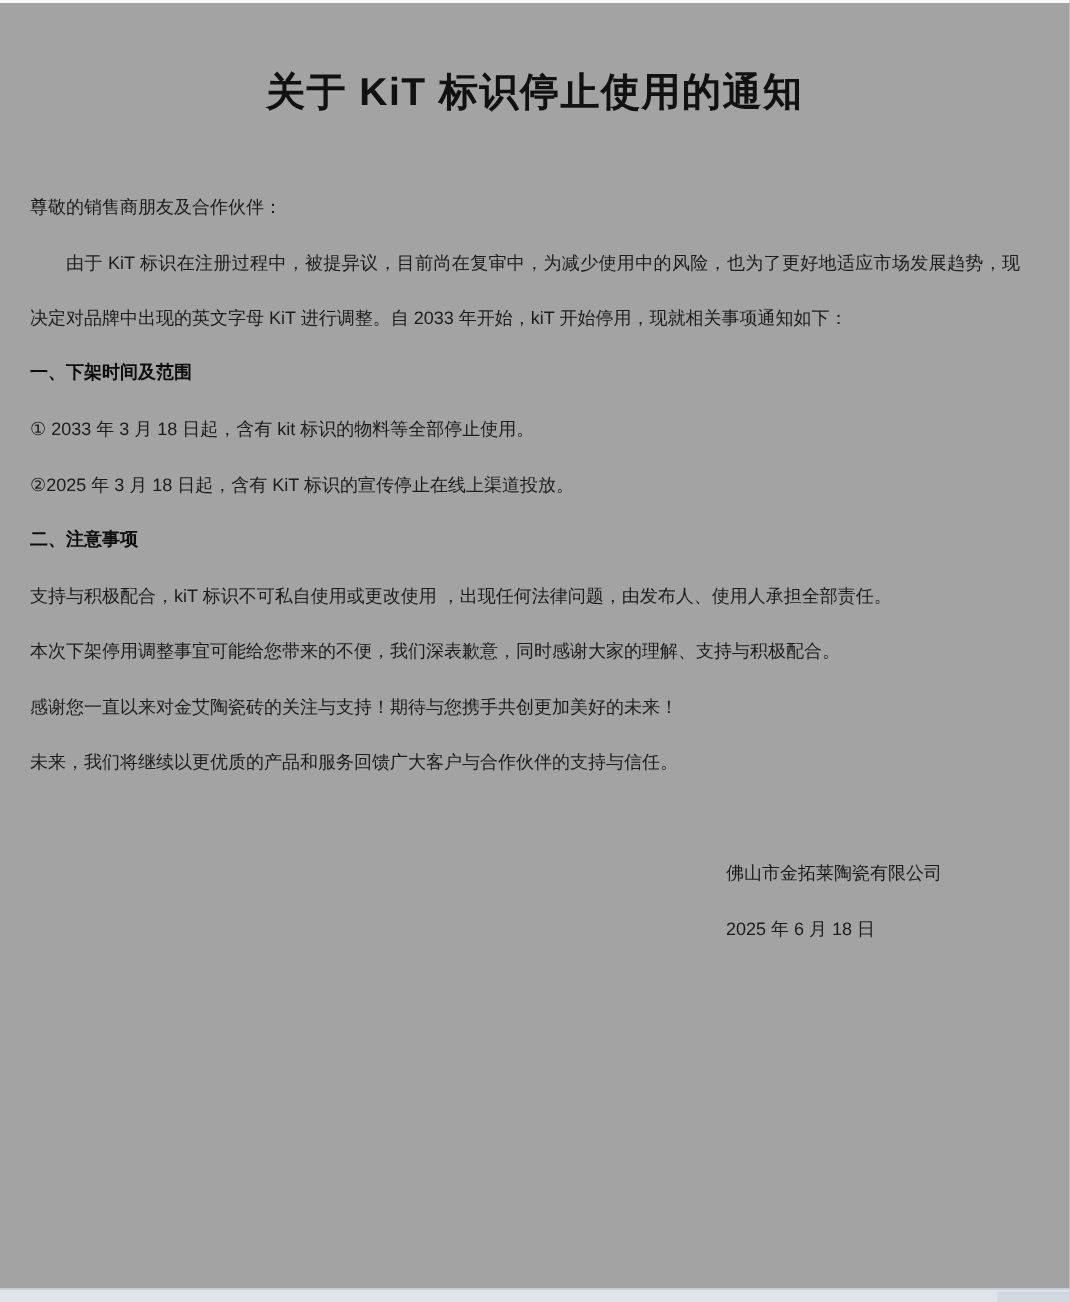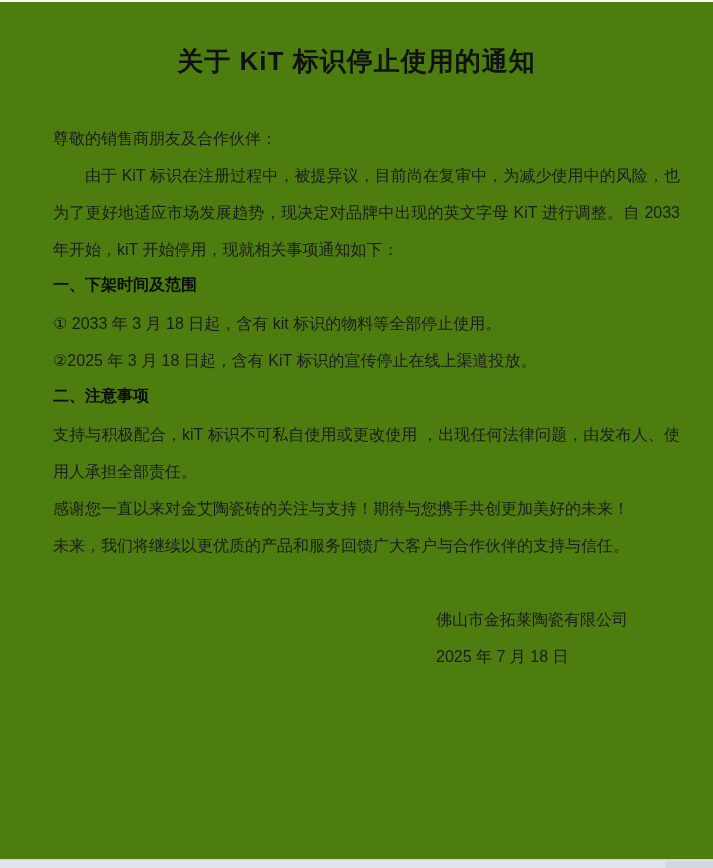--- a/index.html
+++ b/index.html
@@ -12,36 +12,36 @@
     background: #ffffff;
     overflow: hidden;
     position: relative;
     color: #1c1c1c;
     font-family: "Liberation Sans", "DejaVu Sans", serif;
   }
   .page {
     position: relative;
     width: 713px;
     height: 868px;
-    background: #4d7c0f;
+    background: #a3a3a3;
     border-top: 2px solid #fafafa;
     box-sizing: border-box;
   }
   .title {
     padding-top: 40px;
     line-height: 38px;
     font-size: 26px;
     font-weight: 700;
     letter-spacing: 1px;
     text-align: center;
     color: #111111;
   }
   .doc-body {
-    padding: 40px 33px 0 53px;
-    font-size: 16px;
+    padding: 40px 33px 0 20px;
+    font-size: 12px;
     line-height: 37px;
   }
   .doc-body p {
     margin: 0;
   }
   .indent {
     text-indent: 2em;
   }
   .justify {
     text-align: justify;
@@ -95,29 +95,30 @@
     <p class="heading">一、下架时间及范围</p>
 
     <p>① 2033 年 3 月 18 日起，含有 kit 标识的物料等全部停止使用。</p>
 
     <p>②2025 年 3 月 18 日起，含有 KiT 标识的宣传停止在线上渠道投放。</p>
 
     <p class="heading">二、注意事项</p>
 
     <p class="justify">支持与积极配合，kiT 标识不可私自使用或更改使用 ，出现任何法律问题，由发布人、使用人承担全部责任。</p>
 
+    <p class="justify">本次下架停用调整事宜可能给您带来的不便，我们深表歉意，同时感谢大家的理解、支持与积极配合。</p>
 
     <p>感谢您一直以来对金艾陶瓷砖的关注与支持！期待与您携手共创更加美好的未来！</p>
 
     <p>未来，我们将继续以更优质的产品和服务回馈广大客户与合作伙伴的支持与信任。</p>
 
     <div class="sig-wrap">
       <div class="signature">
         <p>佛山市金拓莱陶瓷有限公司</p>
-        <p>2025 年 7 月 18 日</p>
+        <p>2025 年 6 月 18 日</p>
       </div>
     </div>
 
   </div>
 
   <div class="bottom-strip">
     <div class="edge-patch"></div>
   </div>
 
 </div>

